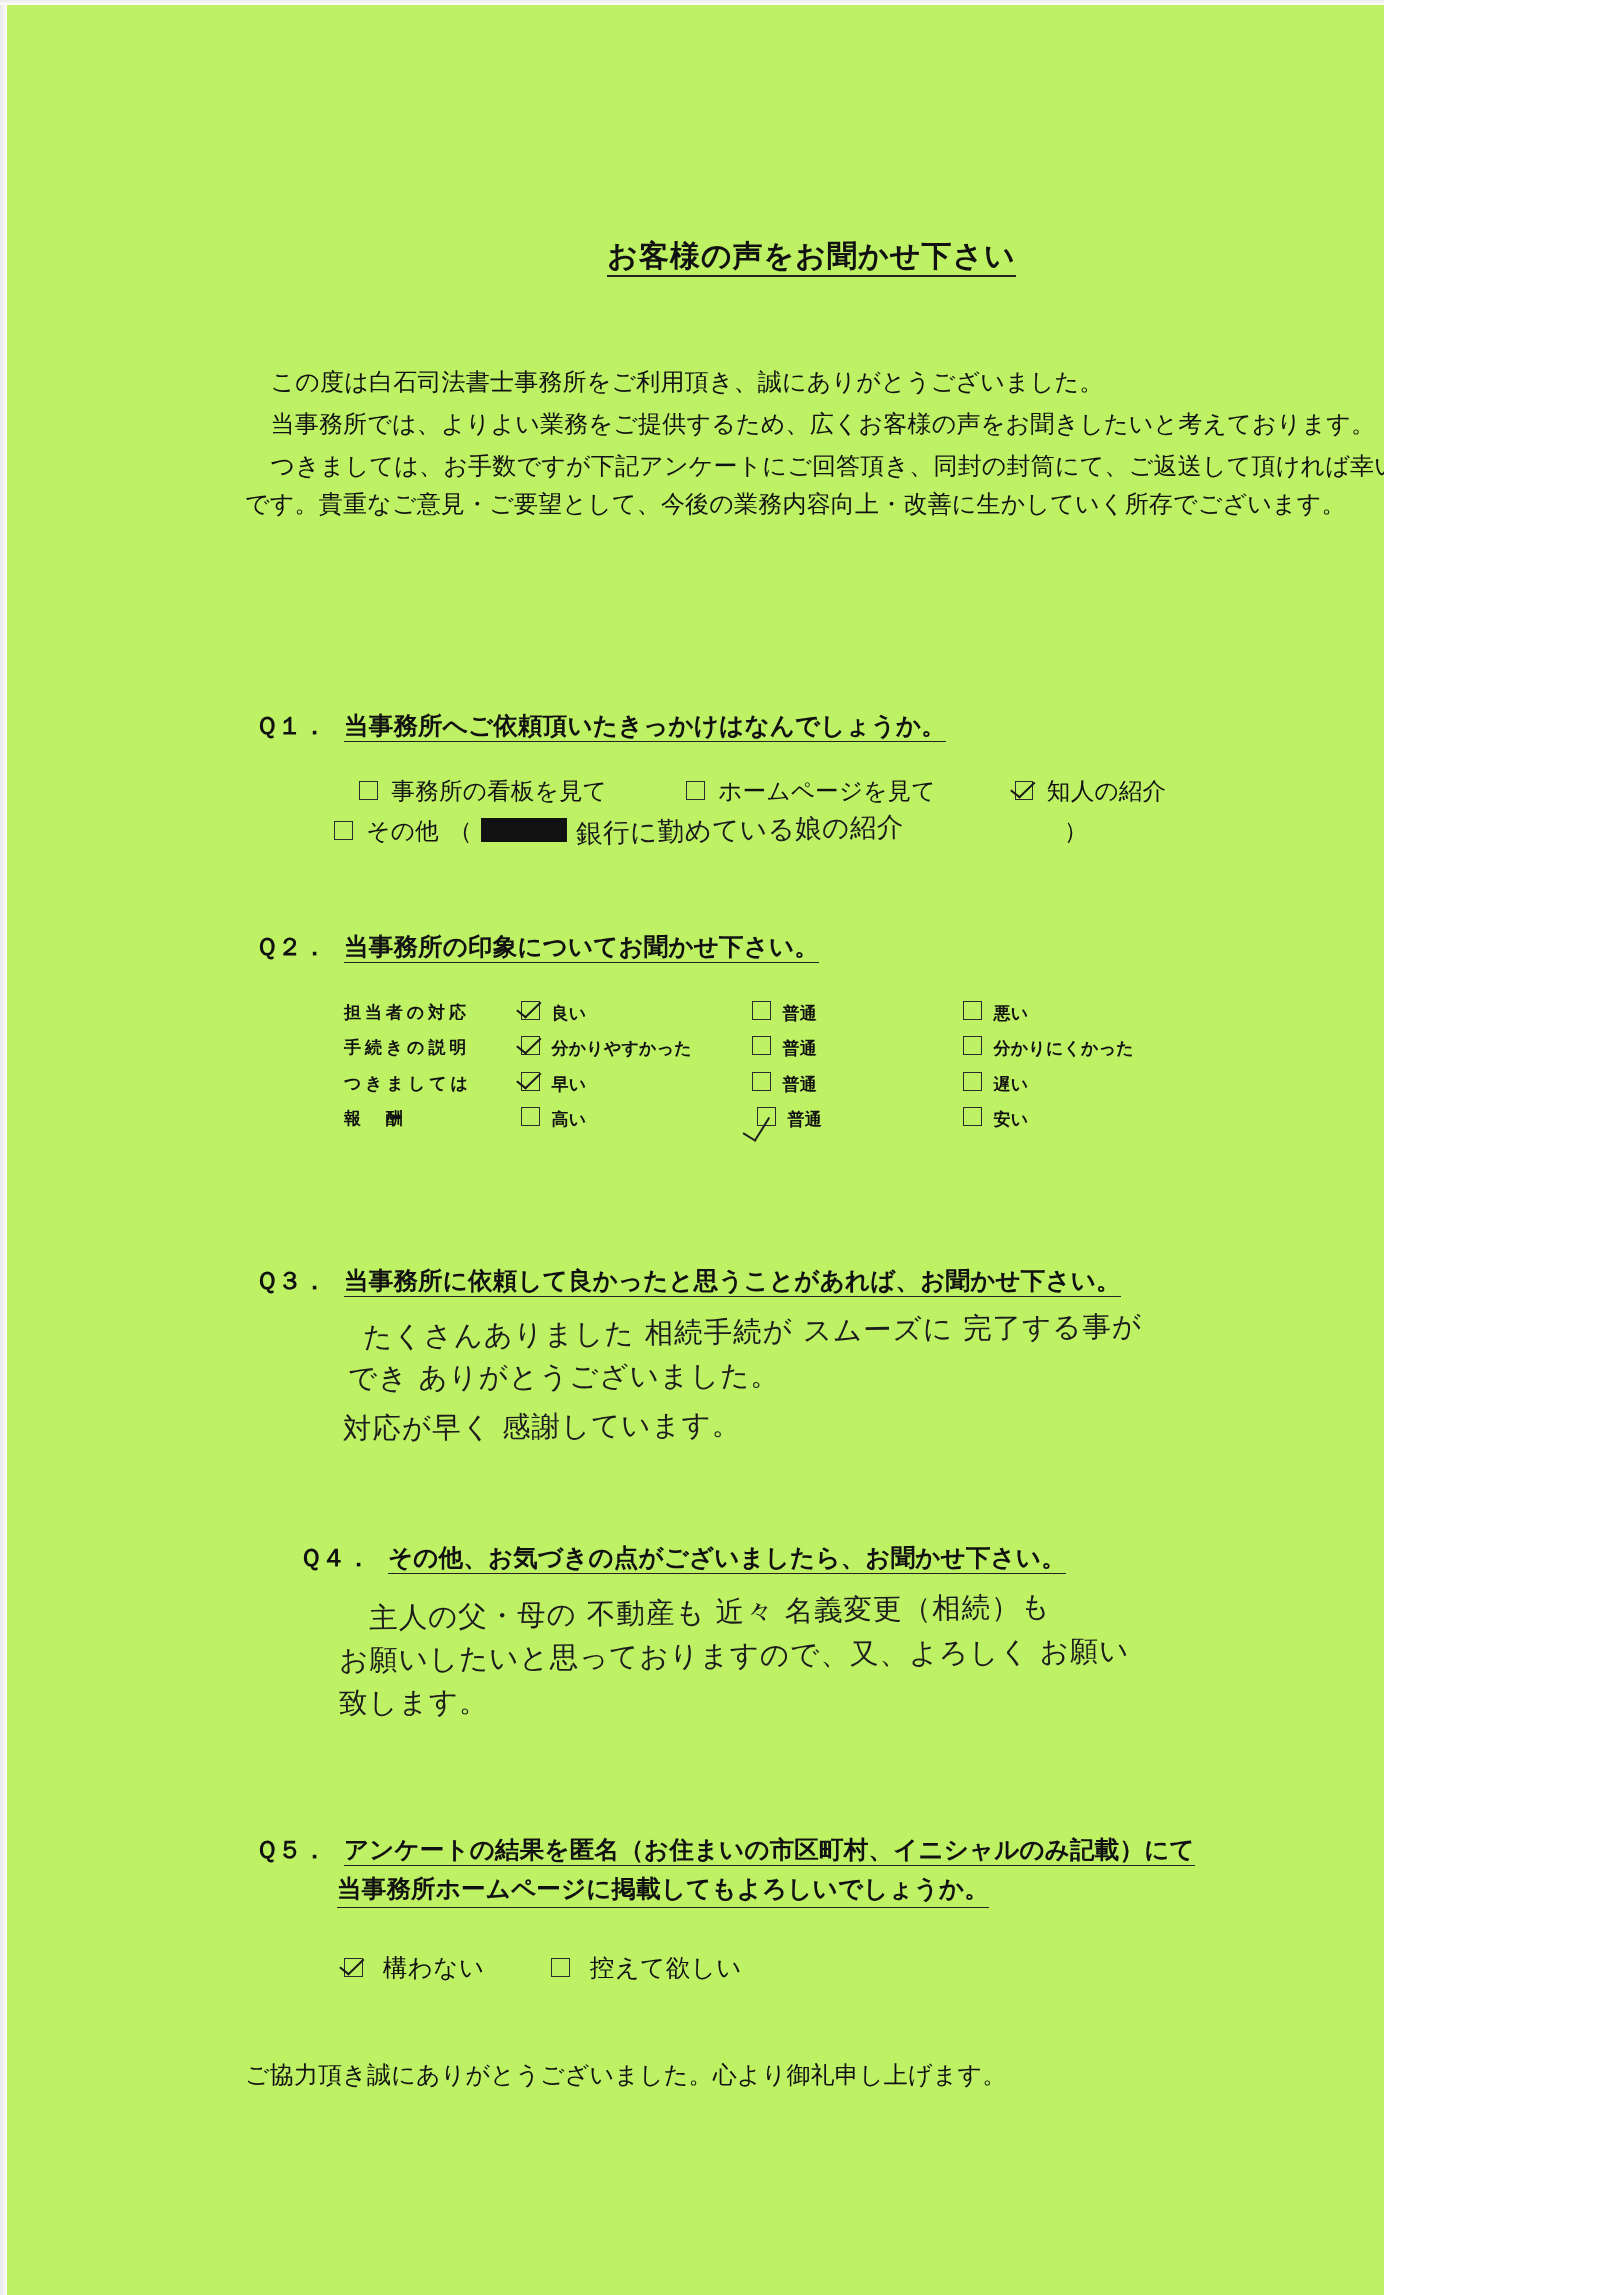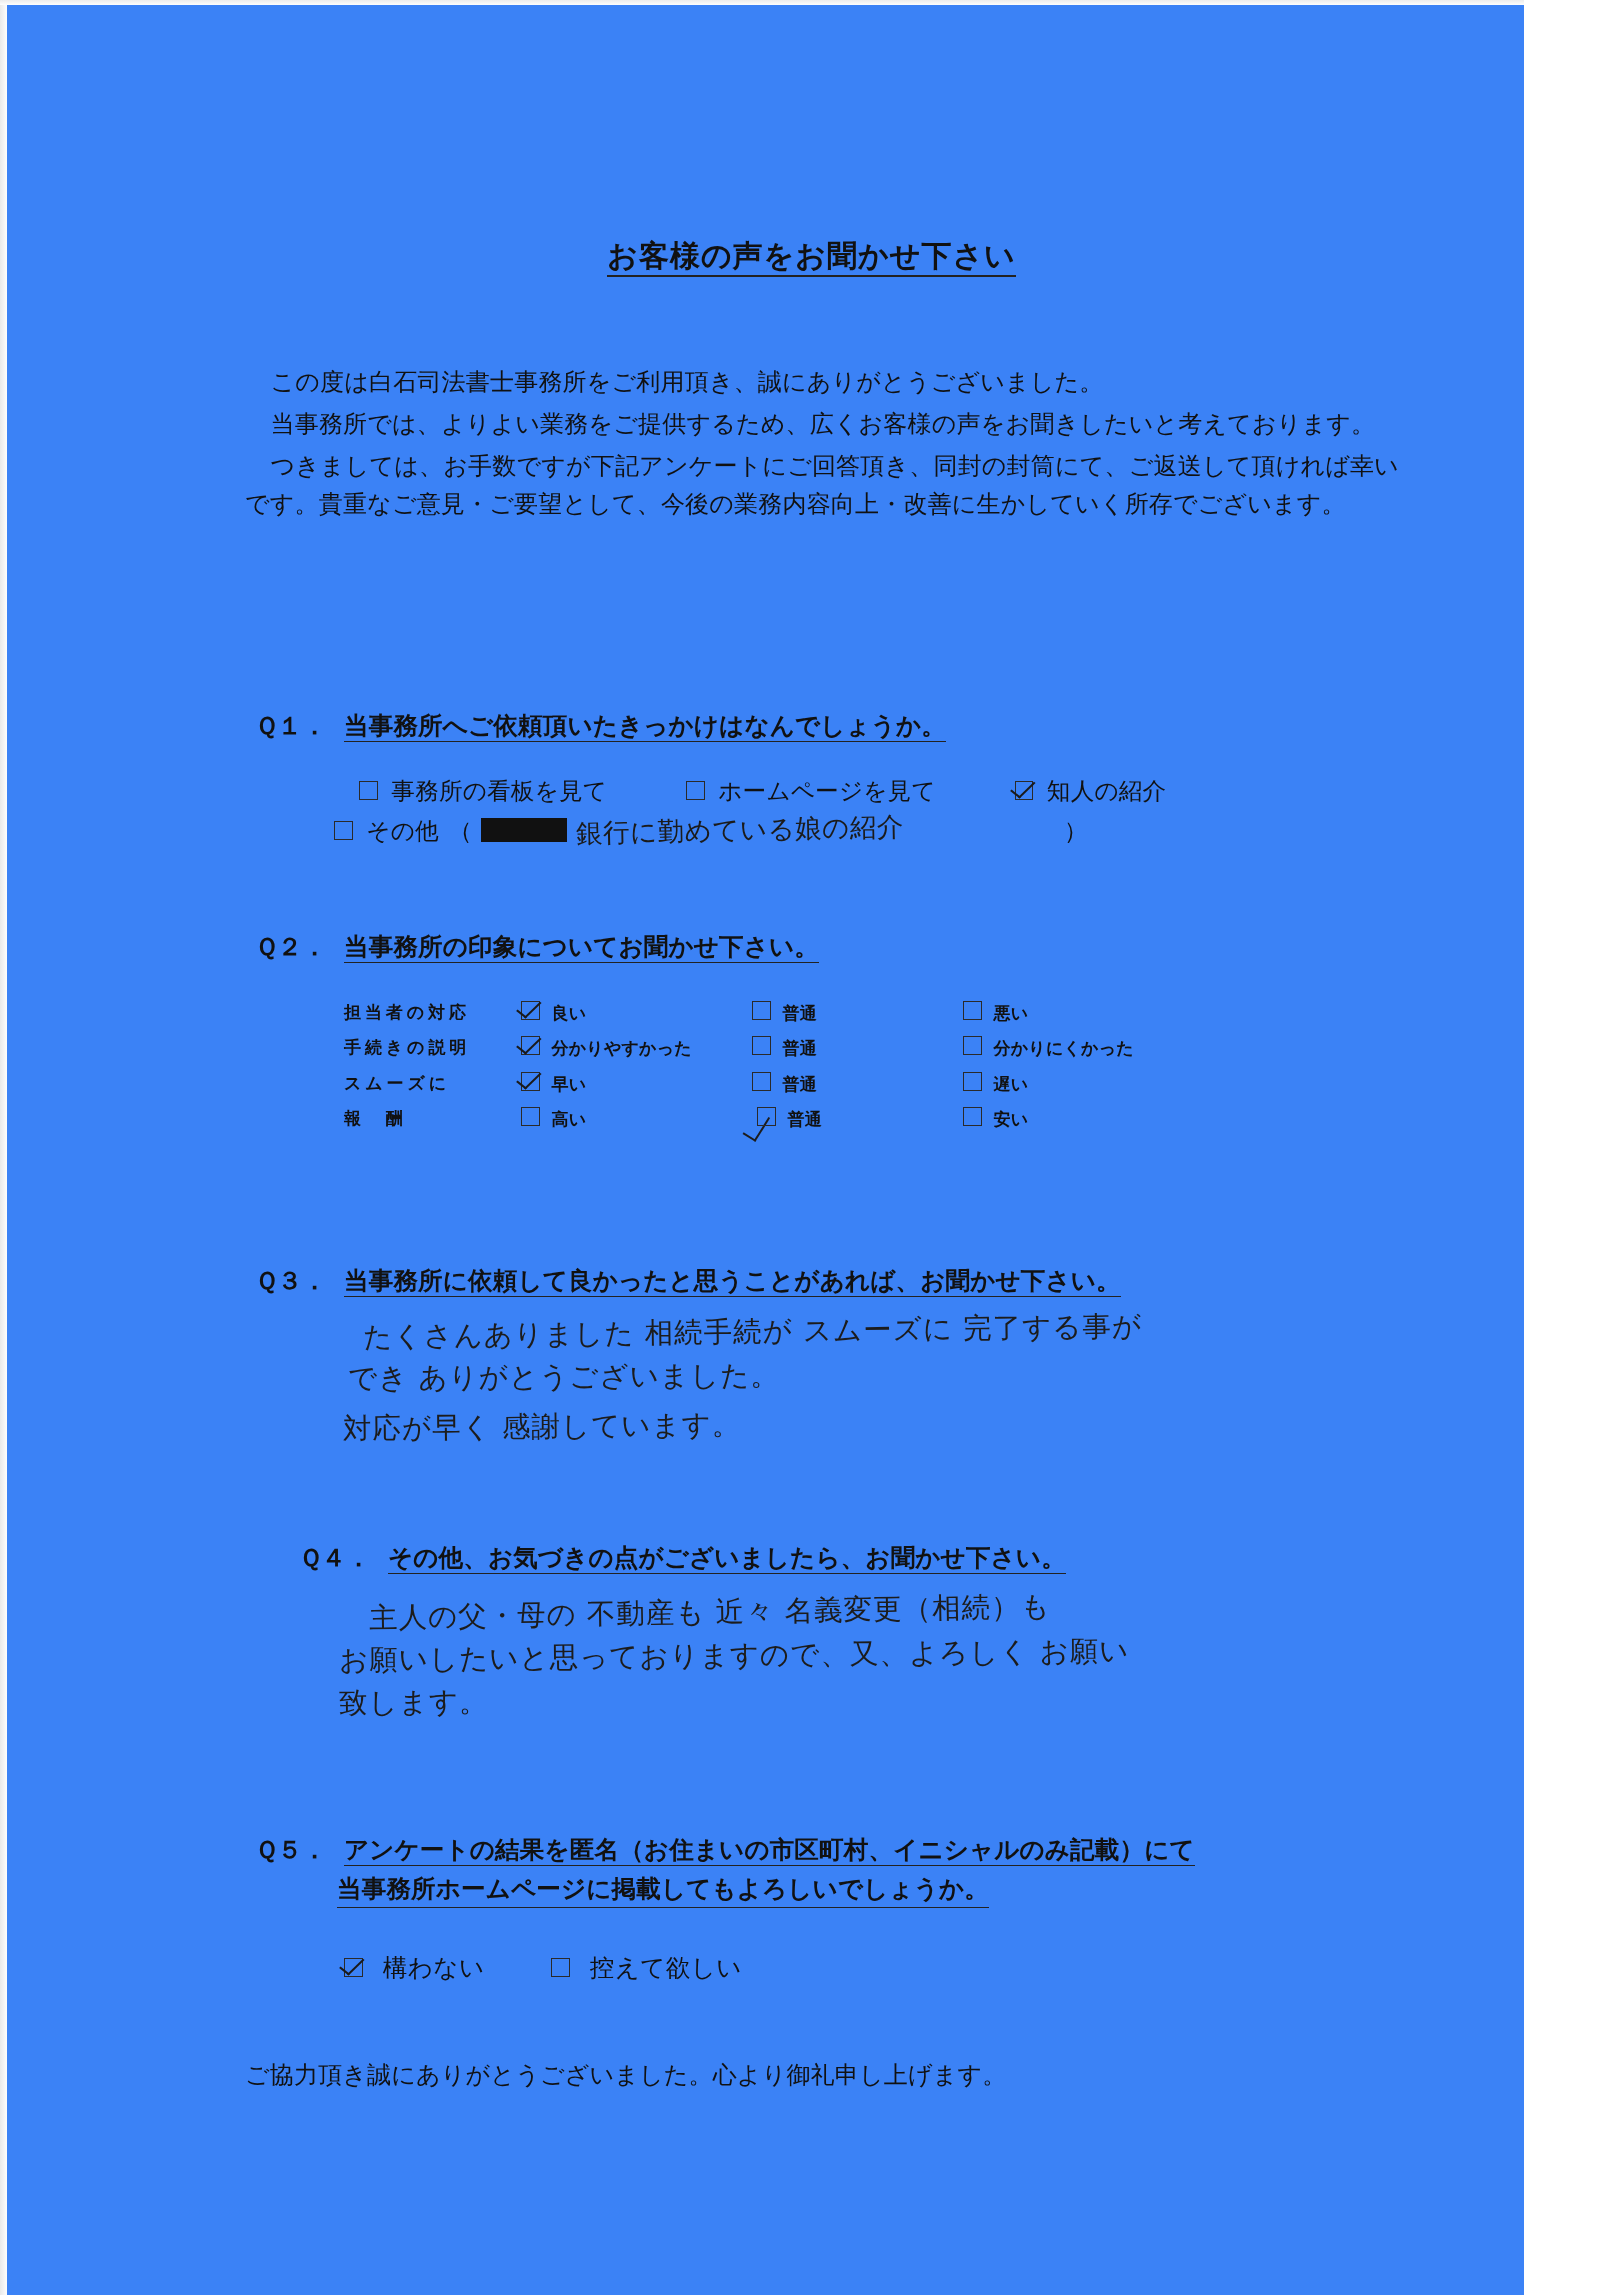--- a/index.html
+++ b/index.html
@@ -6,23 +6,23 @@
     margin: 0;
     padding: 0;
     background: #ffffff;
   }
   body {
     font-family: "Liberation Sans", sans-serif;
     color: #111;
   }
   .page {
     position: relative;
-    width: 1524px;
+    width: 1384px;
     height: 2295px;
-    background: #3b82f6;
+    background: #bef264;
     overflow: hidden;
   }
   
   .scan-edge-left {
     position: absolute;
     top: 0; left: 0;
     width: 6.9px; height: 100%;
     background: linear-gradient(90deg, #e9e9e9 0%, #fdfdfd 100%);
   }
   .scan-edge-top {
@@ -326,21 +326,21 @@
           <td class="c2">
             <span class="box"></span>
             <span>普通</span>
           </td>
           <td class="c3">
             <span class="box"></span>
             <span>分かりにくかった</span>
           </td>
         </tr>
         <tr>
-          <td class="rowlabel">スムーズに</td>
+          <td class="rowlabel">つきましては</td>
           <td class="c1">
             <span class="box checked"></span>
             <span>早い</span>
           </td>
           <td class="c2">
             <span class="box"></span>
             <span>普通</span>
           </td>
           <td class="c3">
             <span class="box"></span>

